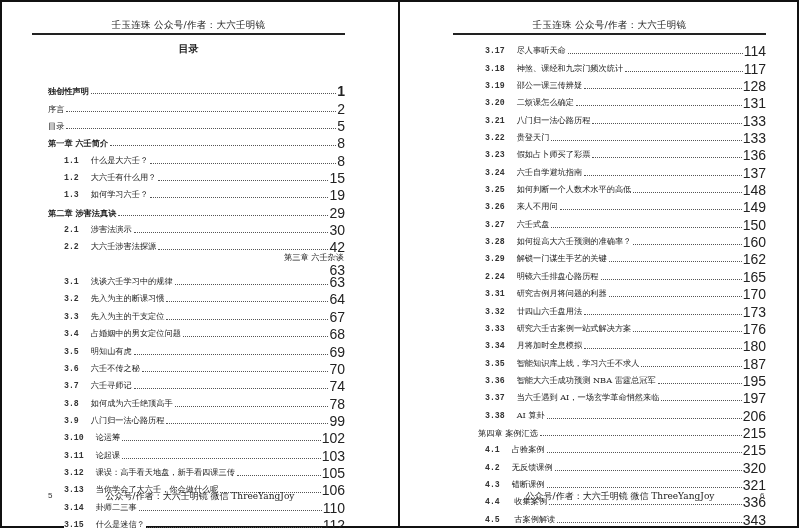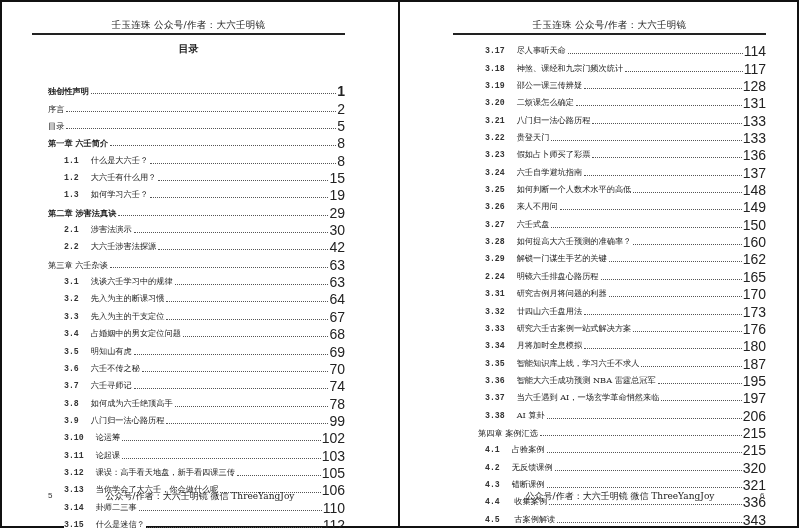--- a/index.html
+++ b/index.html
@@ -78,21 +78,21 @@
       <div class="toc-row sub">
         <span class="label"><span class="num">2.1</span><span>涉害法演示</span></span>
         <span class="leader"></span>
         <span class="page-no">30</span>
       </div>
       <div class="toc-row sub">
         <span class="label"><span class="num">2.2</span><span>大六壬涉害法探源</span></span>
         <span class="leader"></span>
         <span class="page-no">42</span>
       </div>
-      <div class="toc-row top" style="padding-left: 0px;">
+      <div class="toc-row top" style="padding-left: 0px; flex-direction: column;">
         <span class="label"><span>第三章 六壬杂谈</span></span>
         <span class="leader"></span>
         <span class="page-no">63</span>
       </div>
       <div class="toc-row sub">
         <span class="label"><span class="num">3.1</span><span>浅谈六壬学习中的规律</span></span>
         <span class="leader"></span>
         <span class="page-no">63</span>
       </div>
       <div class="toc-row sub">

